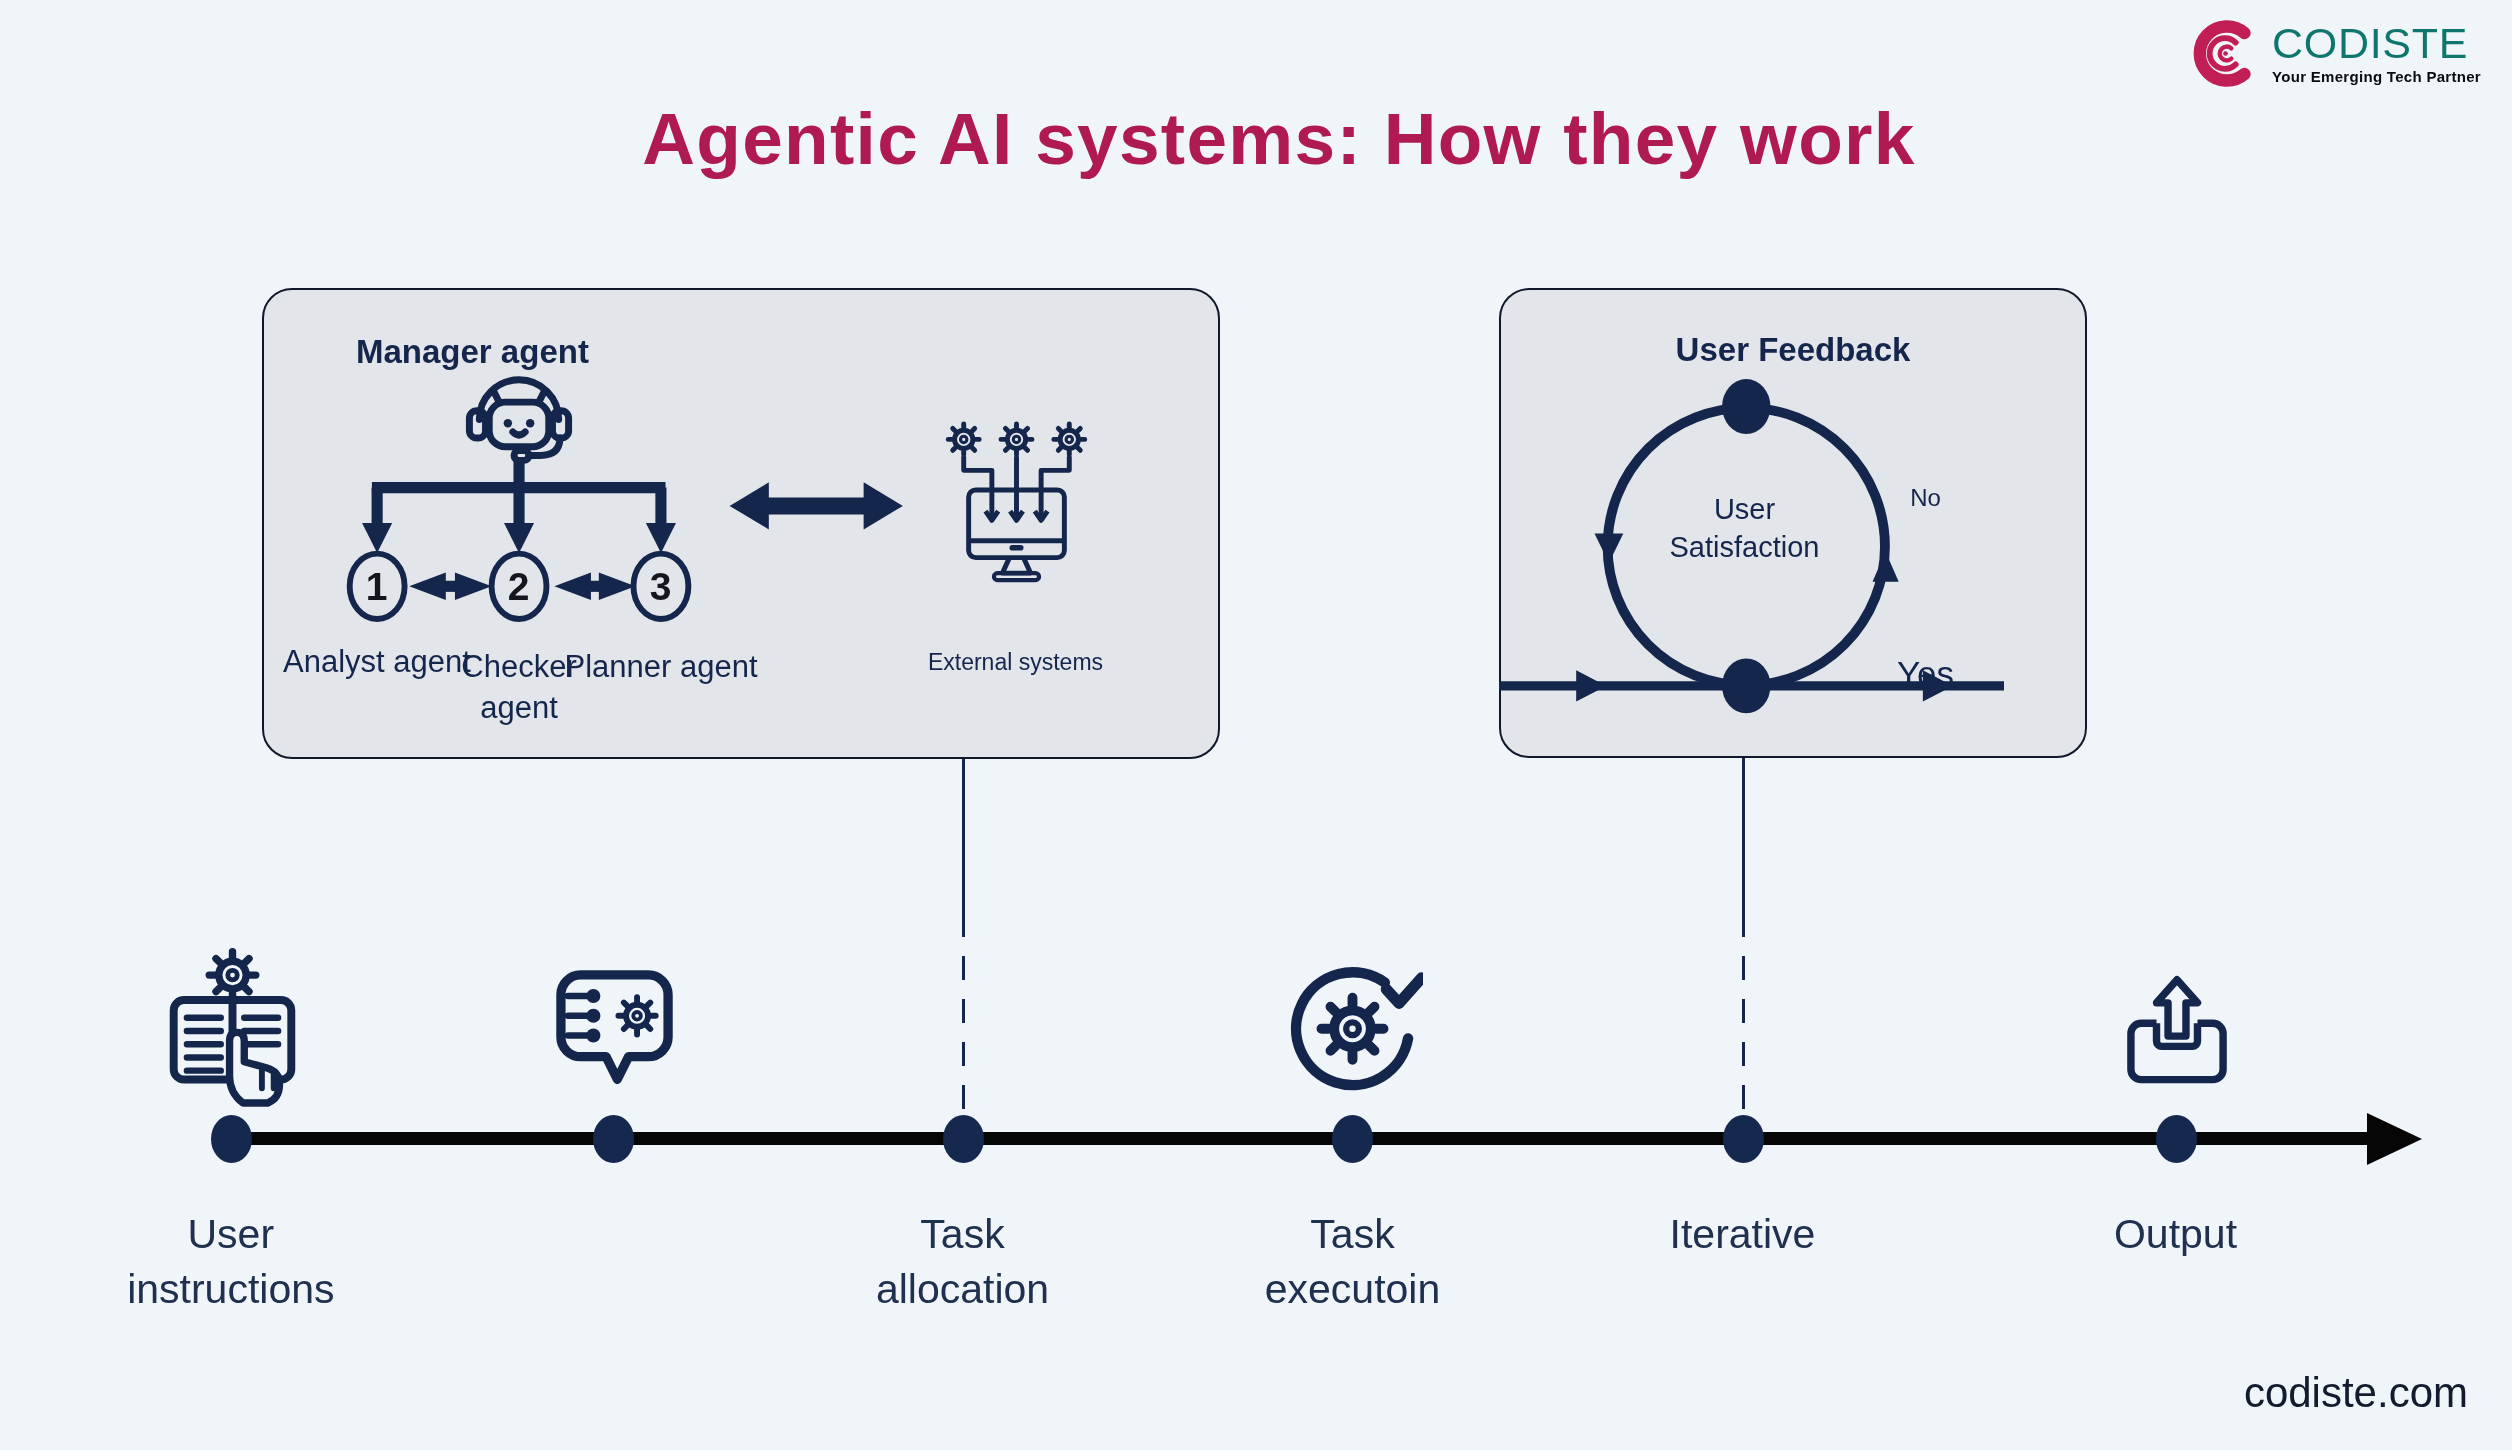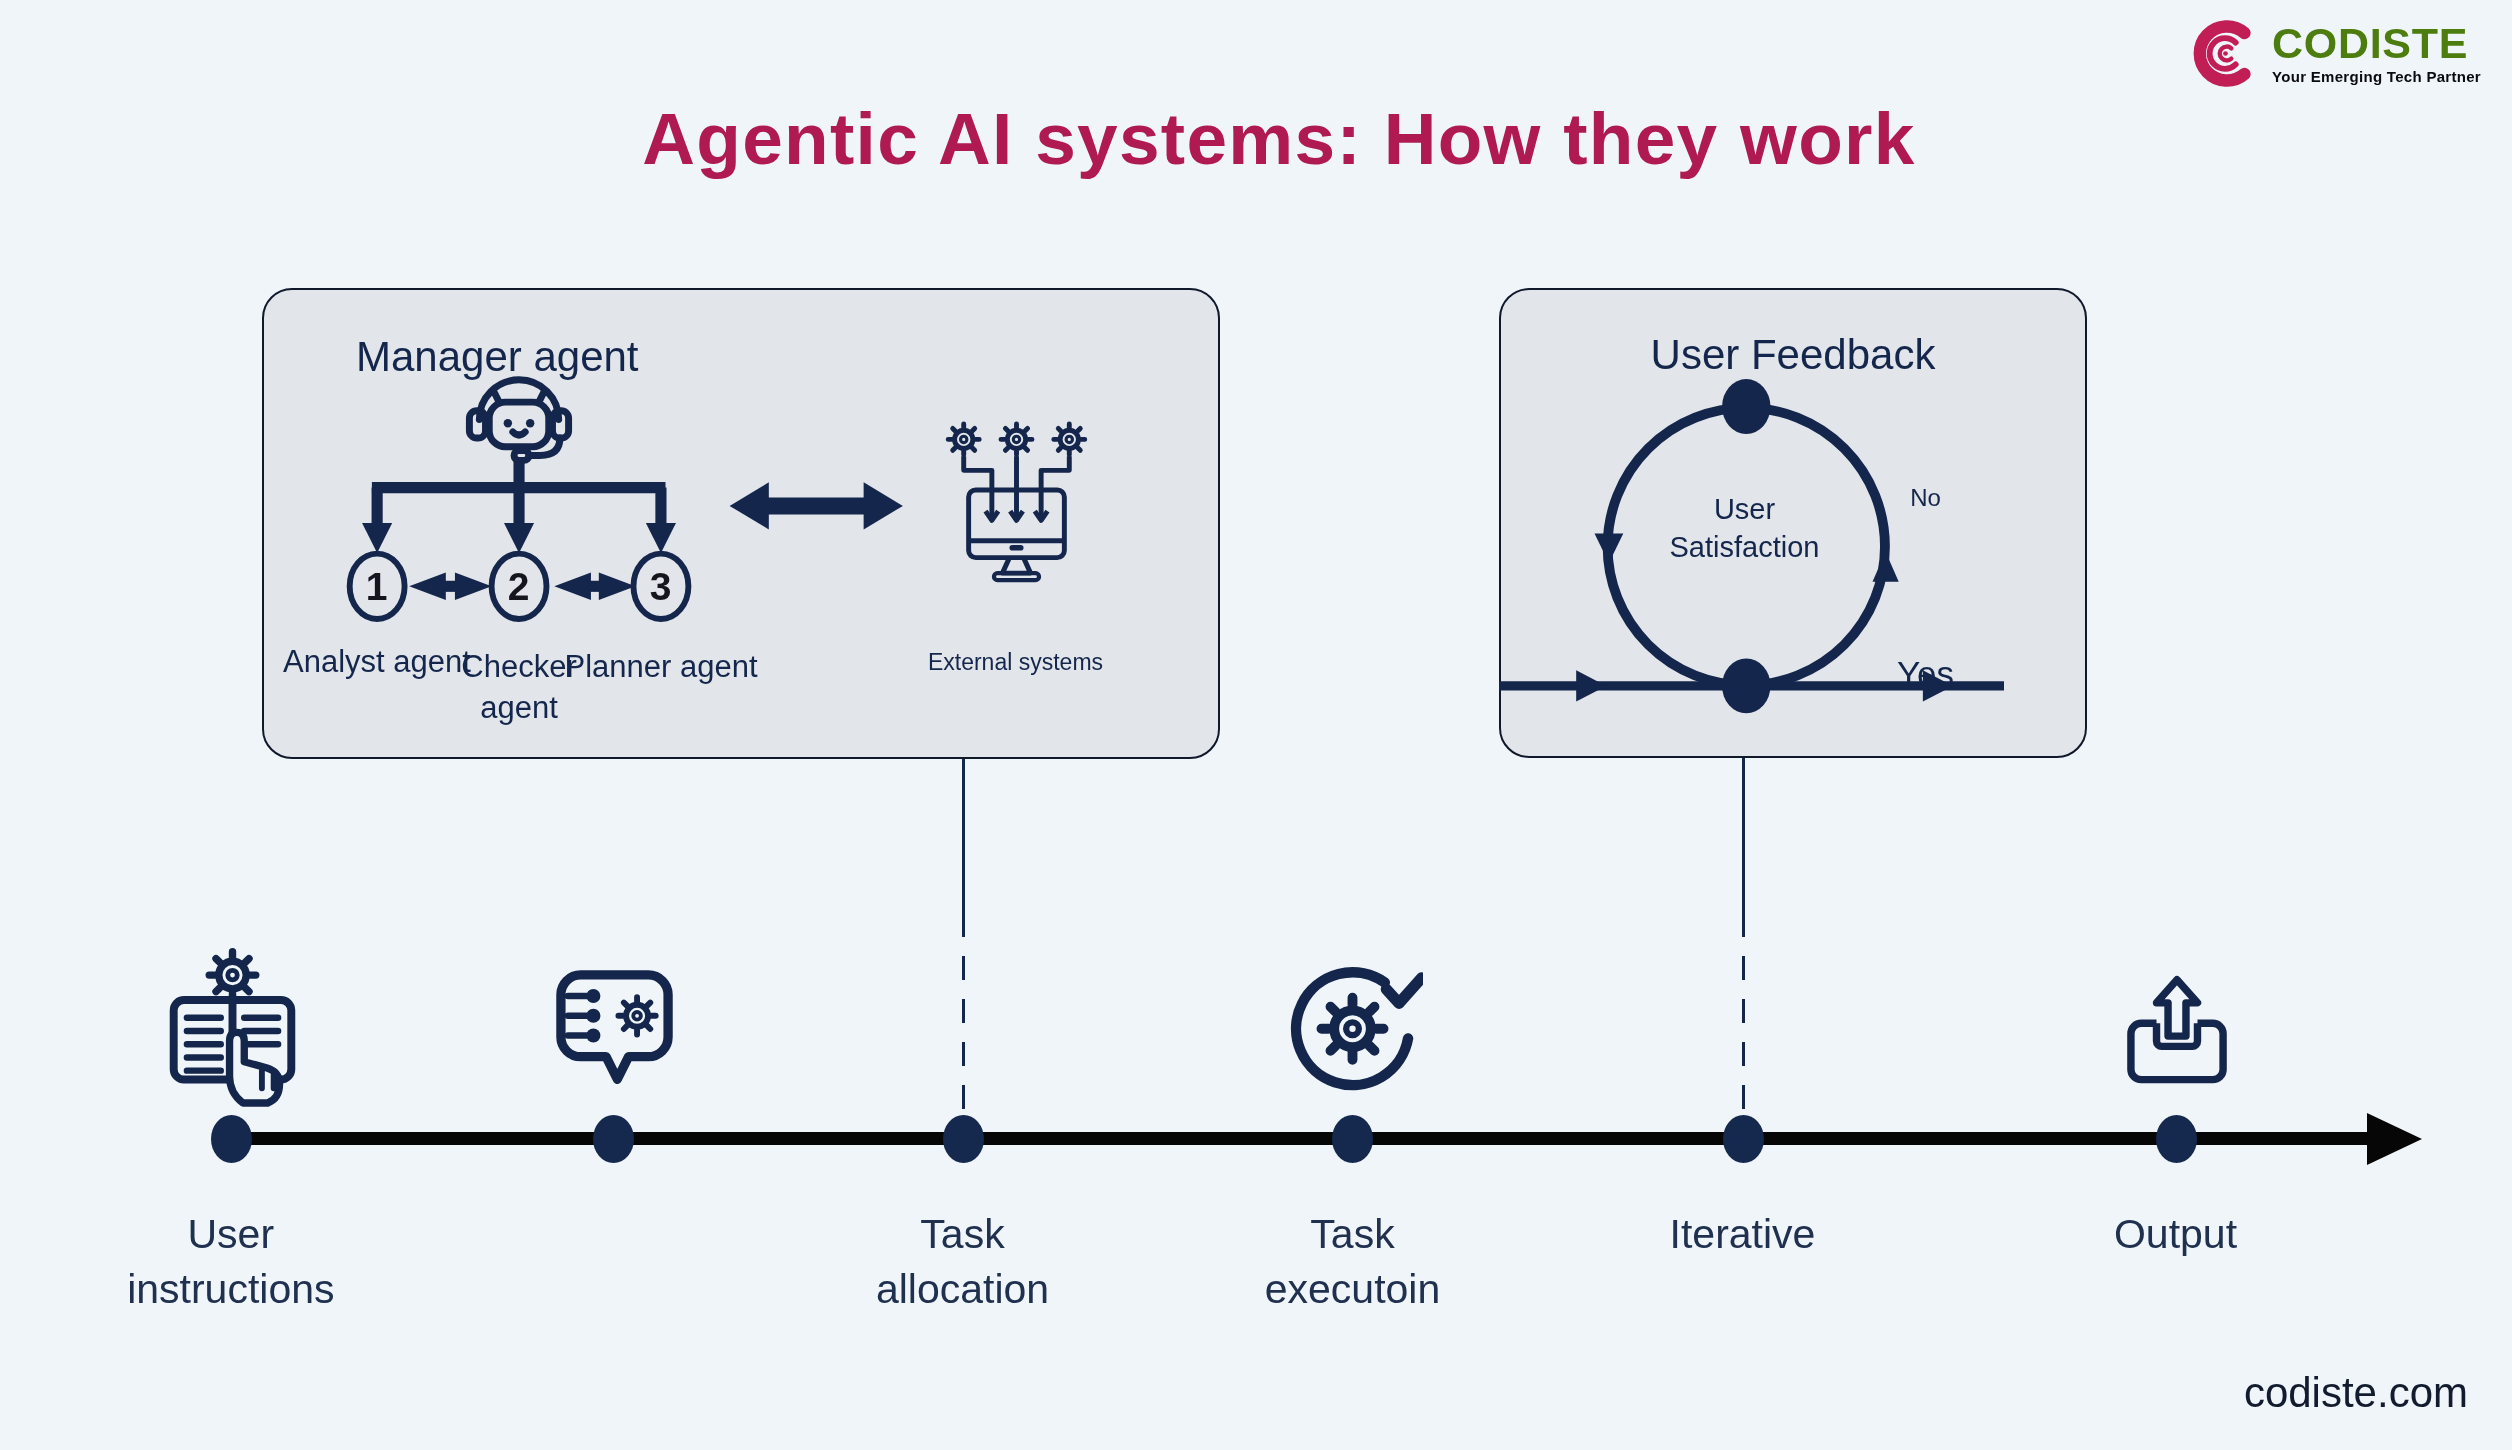--- a/index.html
+++ b/index.html
@@ -9,27 +9,27 @@
   *{margin:0;padding:0;box-sizing:border-box;}
   body{background:#fff;font-family:"Liberation Sans",sans-serif;}
   #canvas{position:relative;width:2512px;height:1450px;background:var(--bg);overflow:hidden;}
   .abs{position:absolute;}
   
   #main-title{left:0;right:0;top:97px;text-align:center;font-size:73px;font-weight:700;
     letter-spacing:1.3px;color:var(--accent);padding-left:46px;}
   
   #logo{top:17px;right:31px;display:flex;align-items:center;gap:10.5px;}
   #logo .ltxt{display:flex;flex-direction:column;}
-  #logo .lname{font-size:43px;font-weight:700;color:#4d7c0f;letter-spacing:0.7px;line-height:1;}
+  #logo .lname{font-size:43px;font-weight:400;color:#0f766e;letter-spacing:0.7px;line-height:1;}
   #logo .ltag{font-size:15px;font-weight:700;color:#0A0B0F;margin-top:3.9px;letter-spacing:0.3px;}
   
   .panel{background:var(--panel);border:2px solid #10192B;border-radius:30px;}
   #panel-manager{left:262px;top:288px;width:958px;height:471px;}
   #panel-feedback{left:1499px;top:288px;width:588px;height:470px;}
-  .panel-title{font-size:42px;font-weight:400;color:var(--navy);}
+  .panel-title{font-size:33px;font-weight:700;color:var(--navy);}
   #mgr-title{left:92px;top:43px;}
   #fb-title{left:0;right:0;top:41px;text-align:center;}
   .agent-label{width:196px;text-align:center;font-size:31px;font-weight:500;color:var(--navy);line-height:1.32;}
   .agent-num{width:65px;height:65px;text-align:center;line-height:65px;font-size:39px;font-weight:600;color:#15161D;}
   #ext-label{left:627px;top:359px;width:249px;text-align:center;font-size:23px;font-weight:500;color:var(--navy);}
   .fb-text{color:var(--navy);text-align:center;}
   #fb-center{left:106px;top:200px;width:275px;font-size:29px;font-weight:500;line-height:1.32;}
   #fb-no{left:372px;top:194px;width:105px;font-size:24px;font-weight:500;}
   #fb-yes{left:372px;top:323px;width:105px;font-size:35px;font-weight:500;margin-top:41px;}
   

